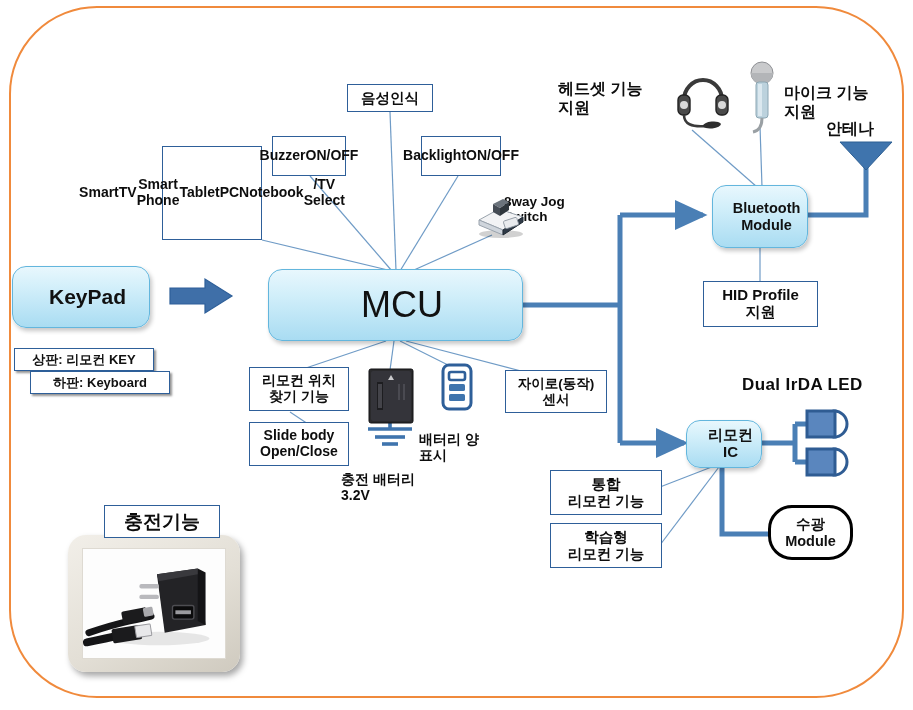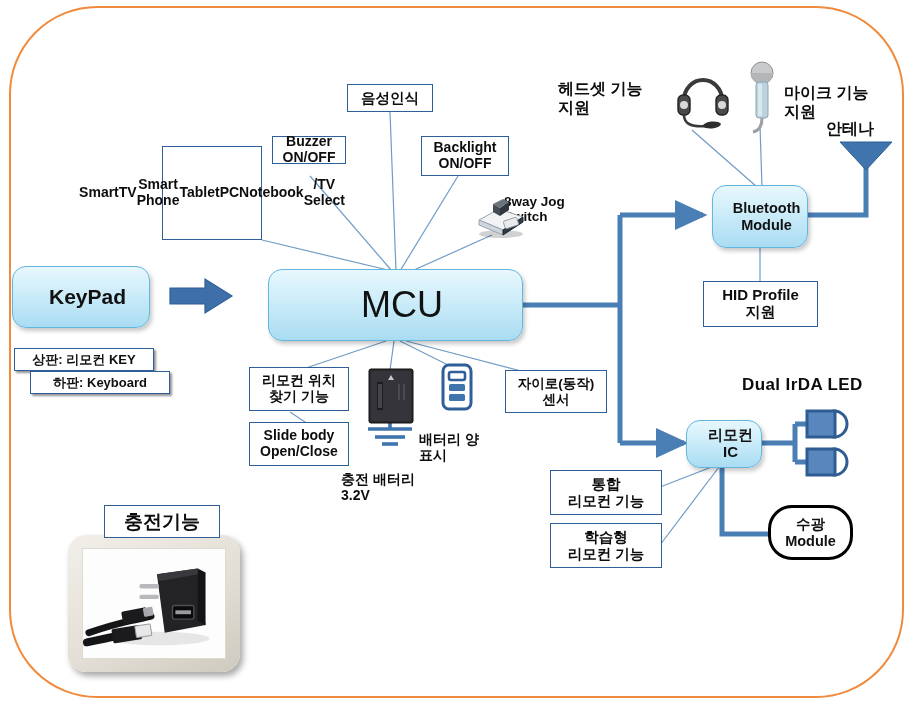--- a/index.html
+++ b/index.html
@@ -175,30 +175,30 @@
   </div>
 
   <div class="rbox" style="left:162px;top:146px;width:100px;height:94px;font-size:14px;flex-direction:row;">
     <span>SmartTV</span>
     <span>Smart Phone</span>
     <span>TabletPC</span>
     <span>Notebook</span>
     <span>/TV Select</span>
   </div>
 
-  <div class="rbox" style="left:272px;top:136px;width:74px;height:28px;font-size:14px;flex-direction:column;align-items:center;">
+  <div class="rbox" style="left:272px;top:136px;width:74px;height:40px;font-size:14px;align-items:center;">
     <span>Buzzer</span>
     <span>ON/OFF</span>
   </div>
 
   <div class="rbox" style="left:347px;top:84px;width:86px;height:28px;font-size:14.5px;">
     <span>음성인식</span>
   </div>
 
-  <div class="rbox" style="left:421px;top:136px;width:88px;height:40px;font-size:14px;flex-direction:column;">
+  <div class="rbox" style="left:421px;top:136px;width:80px;height:40px;font-size:14px;">
     <span>Backlight</span>
     <span>ON/OFF</span>
   </div>
 
   <div class="ftext" style="left:504px;top:178px;width:96px;font-size:13.5px;white-space:pre-line;">
     <span>8way Jog
 Switch</span>
   </div>
   <svg class="jogimg" style="left:473px;top:192px;width:56px;height:48px;" viewBox="0 0 56 48">
     <ellipse cx="28" cy="42" rx="22" ry="4" fill="#000" opacity=".18"></ellipse>

